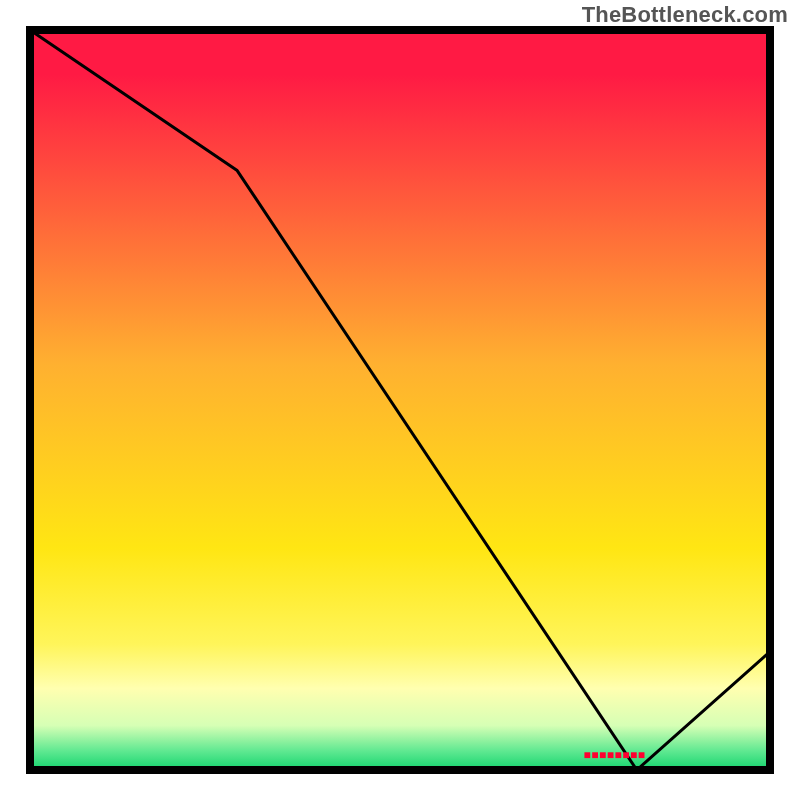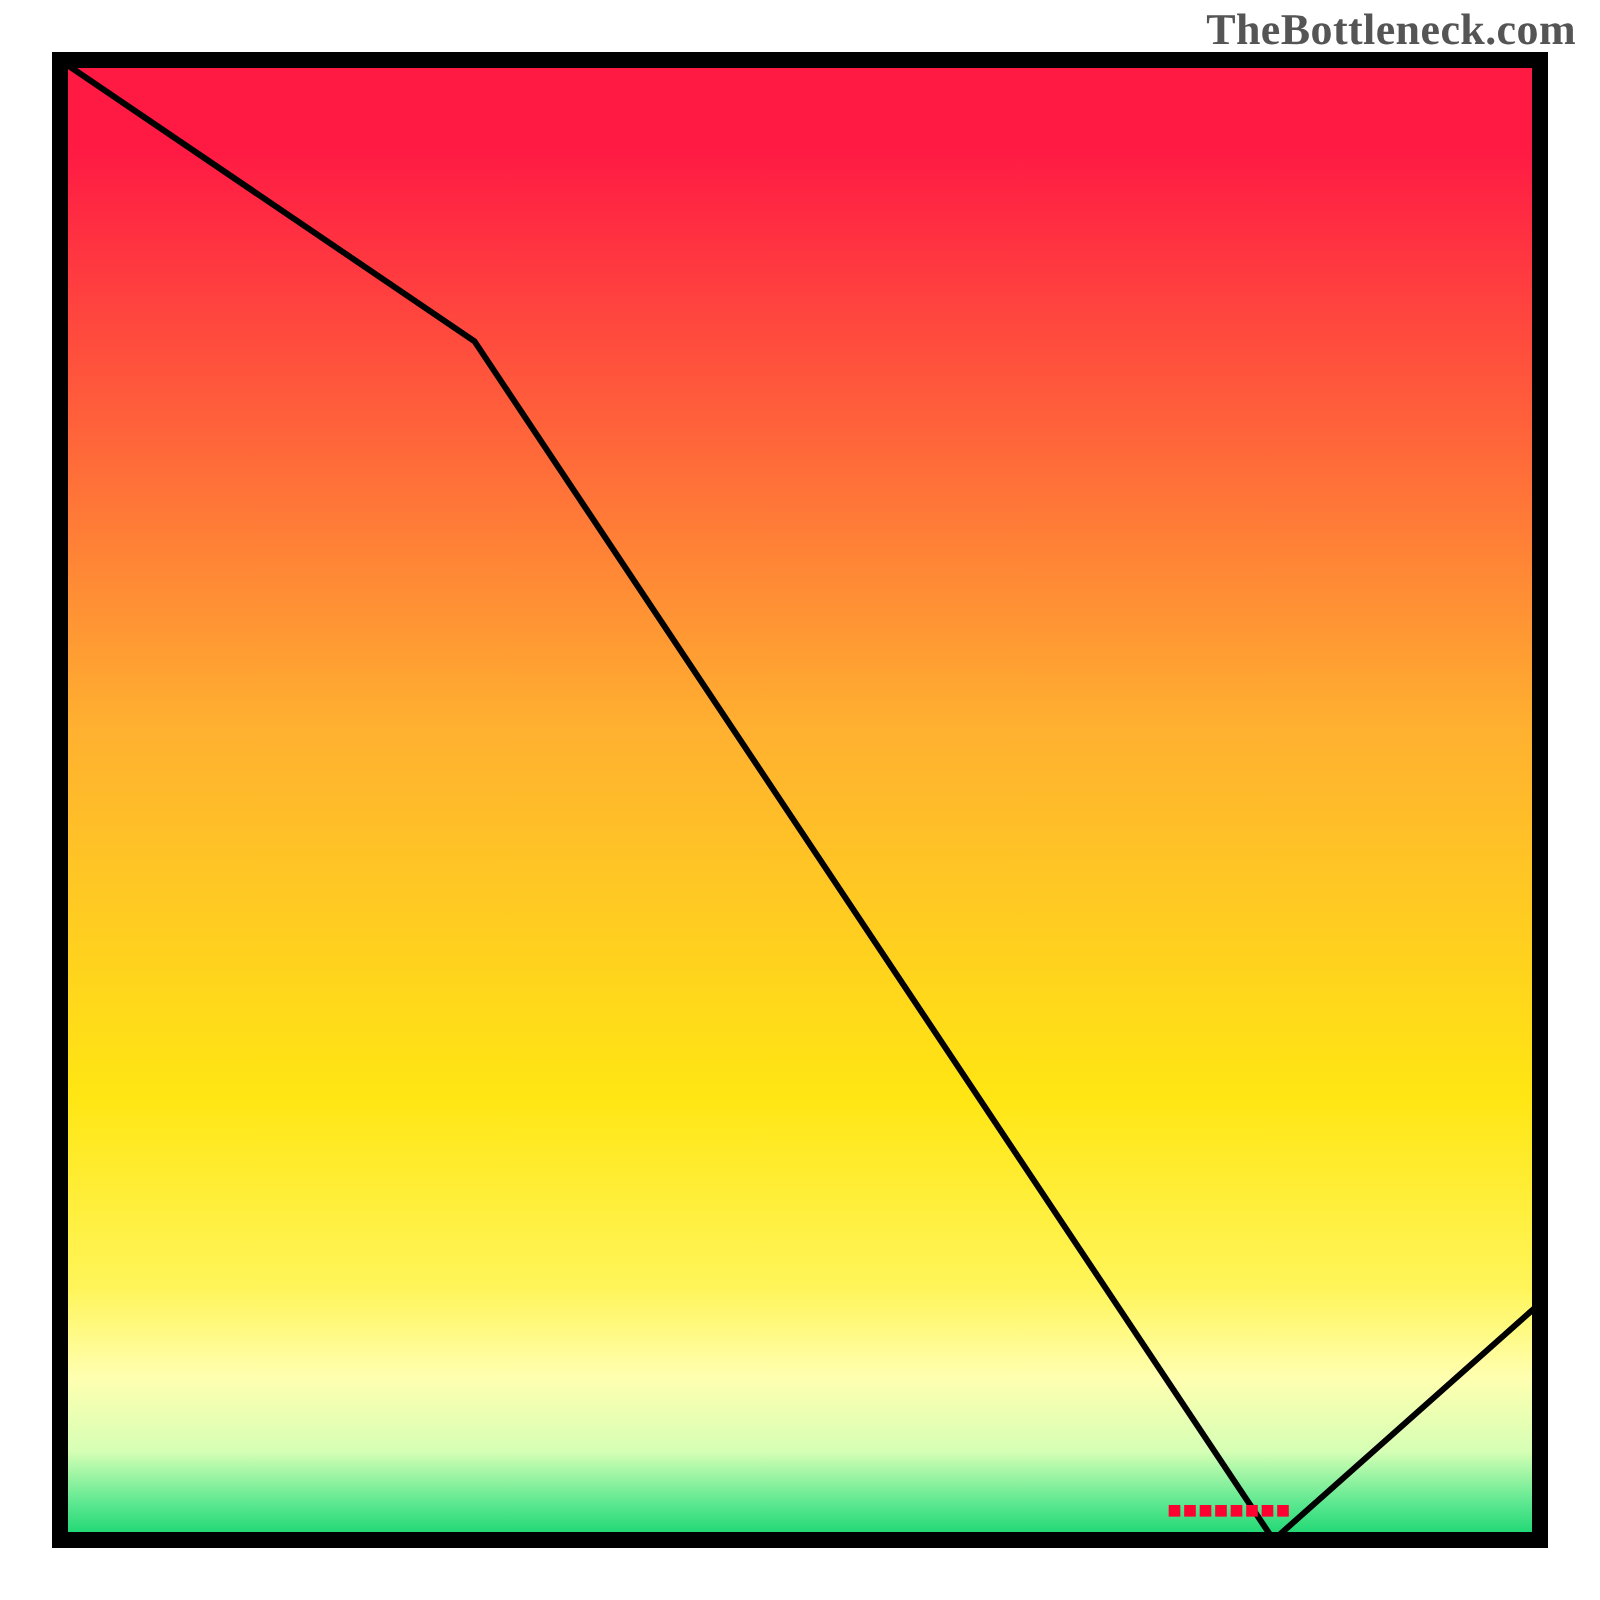--- a/index.html
+++ b/index.html
@@ -8,21 +8,20 @@
     width: 800px;
     height: 800px;
     background: #ffffff;
     font-family: Arial, Helvetica, sans-serif;
     overflow: hidden;
   }
   .stage {
     position: relative;
     width: 800px;
     height: 800px;
-    font-family: Liberation Serif, serif;
   }
   .watermark {
     position: absolute;
     top: 2px;
     right: 12px;
     font-size: 22px;
     font-weight: 600;
     color: #555555;
     letter-spacing: 0.2px;
   }

